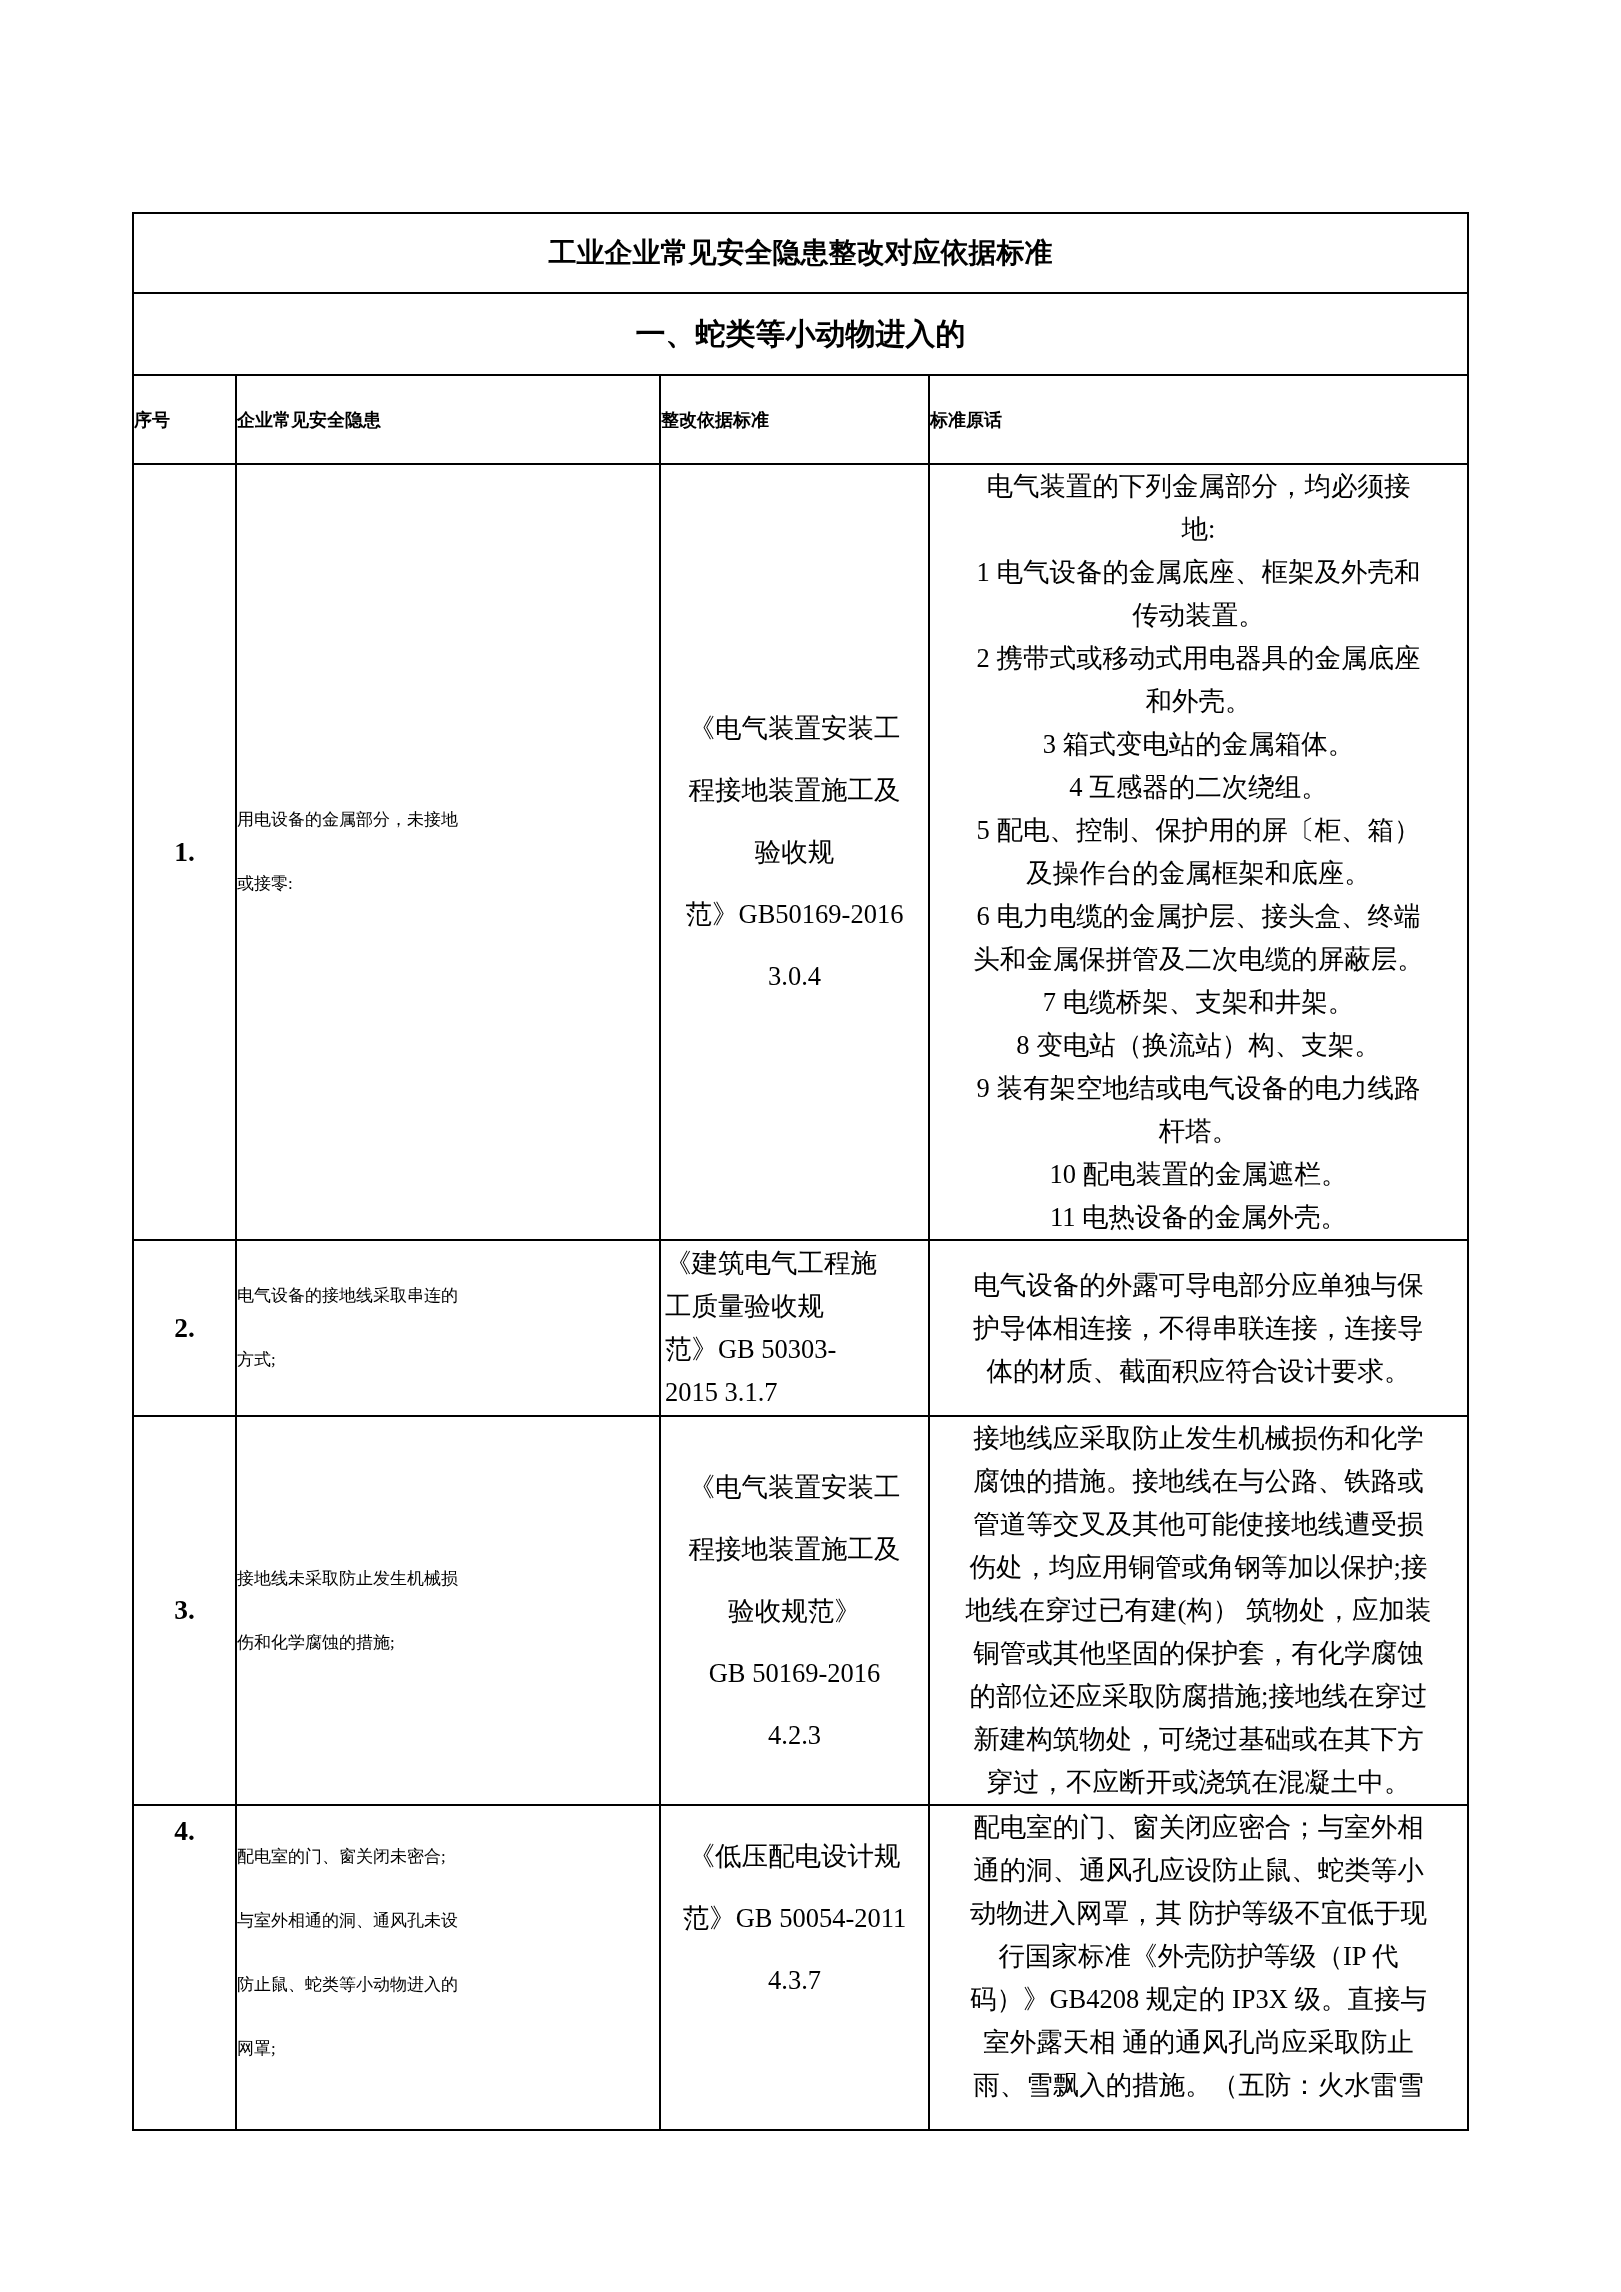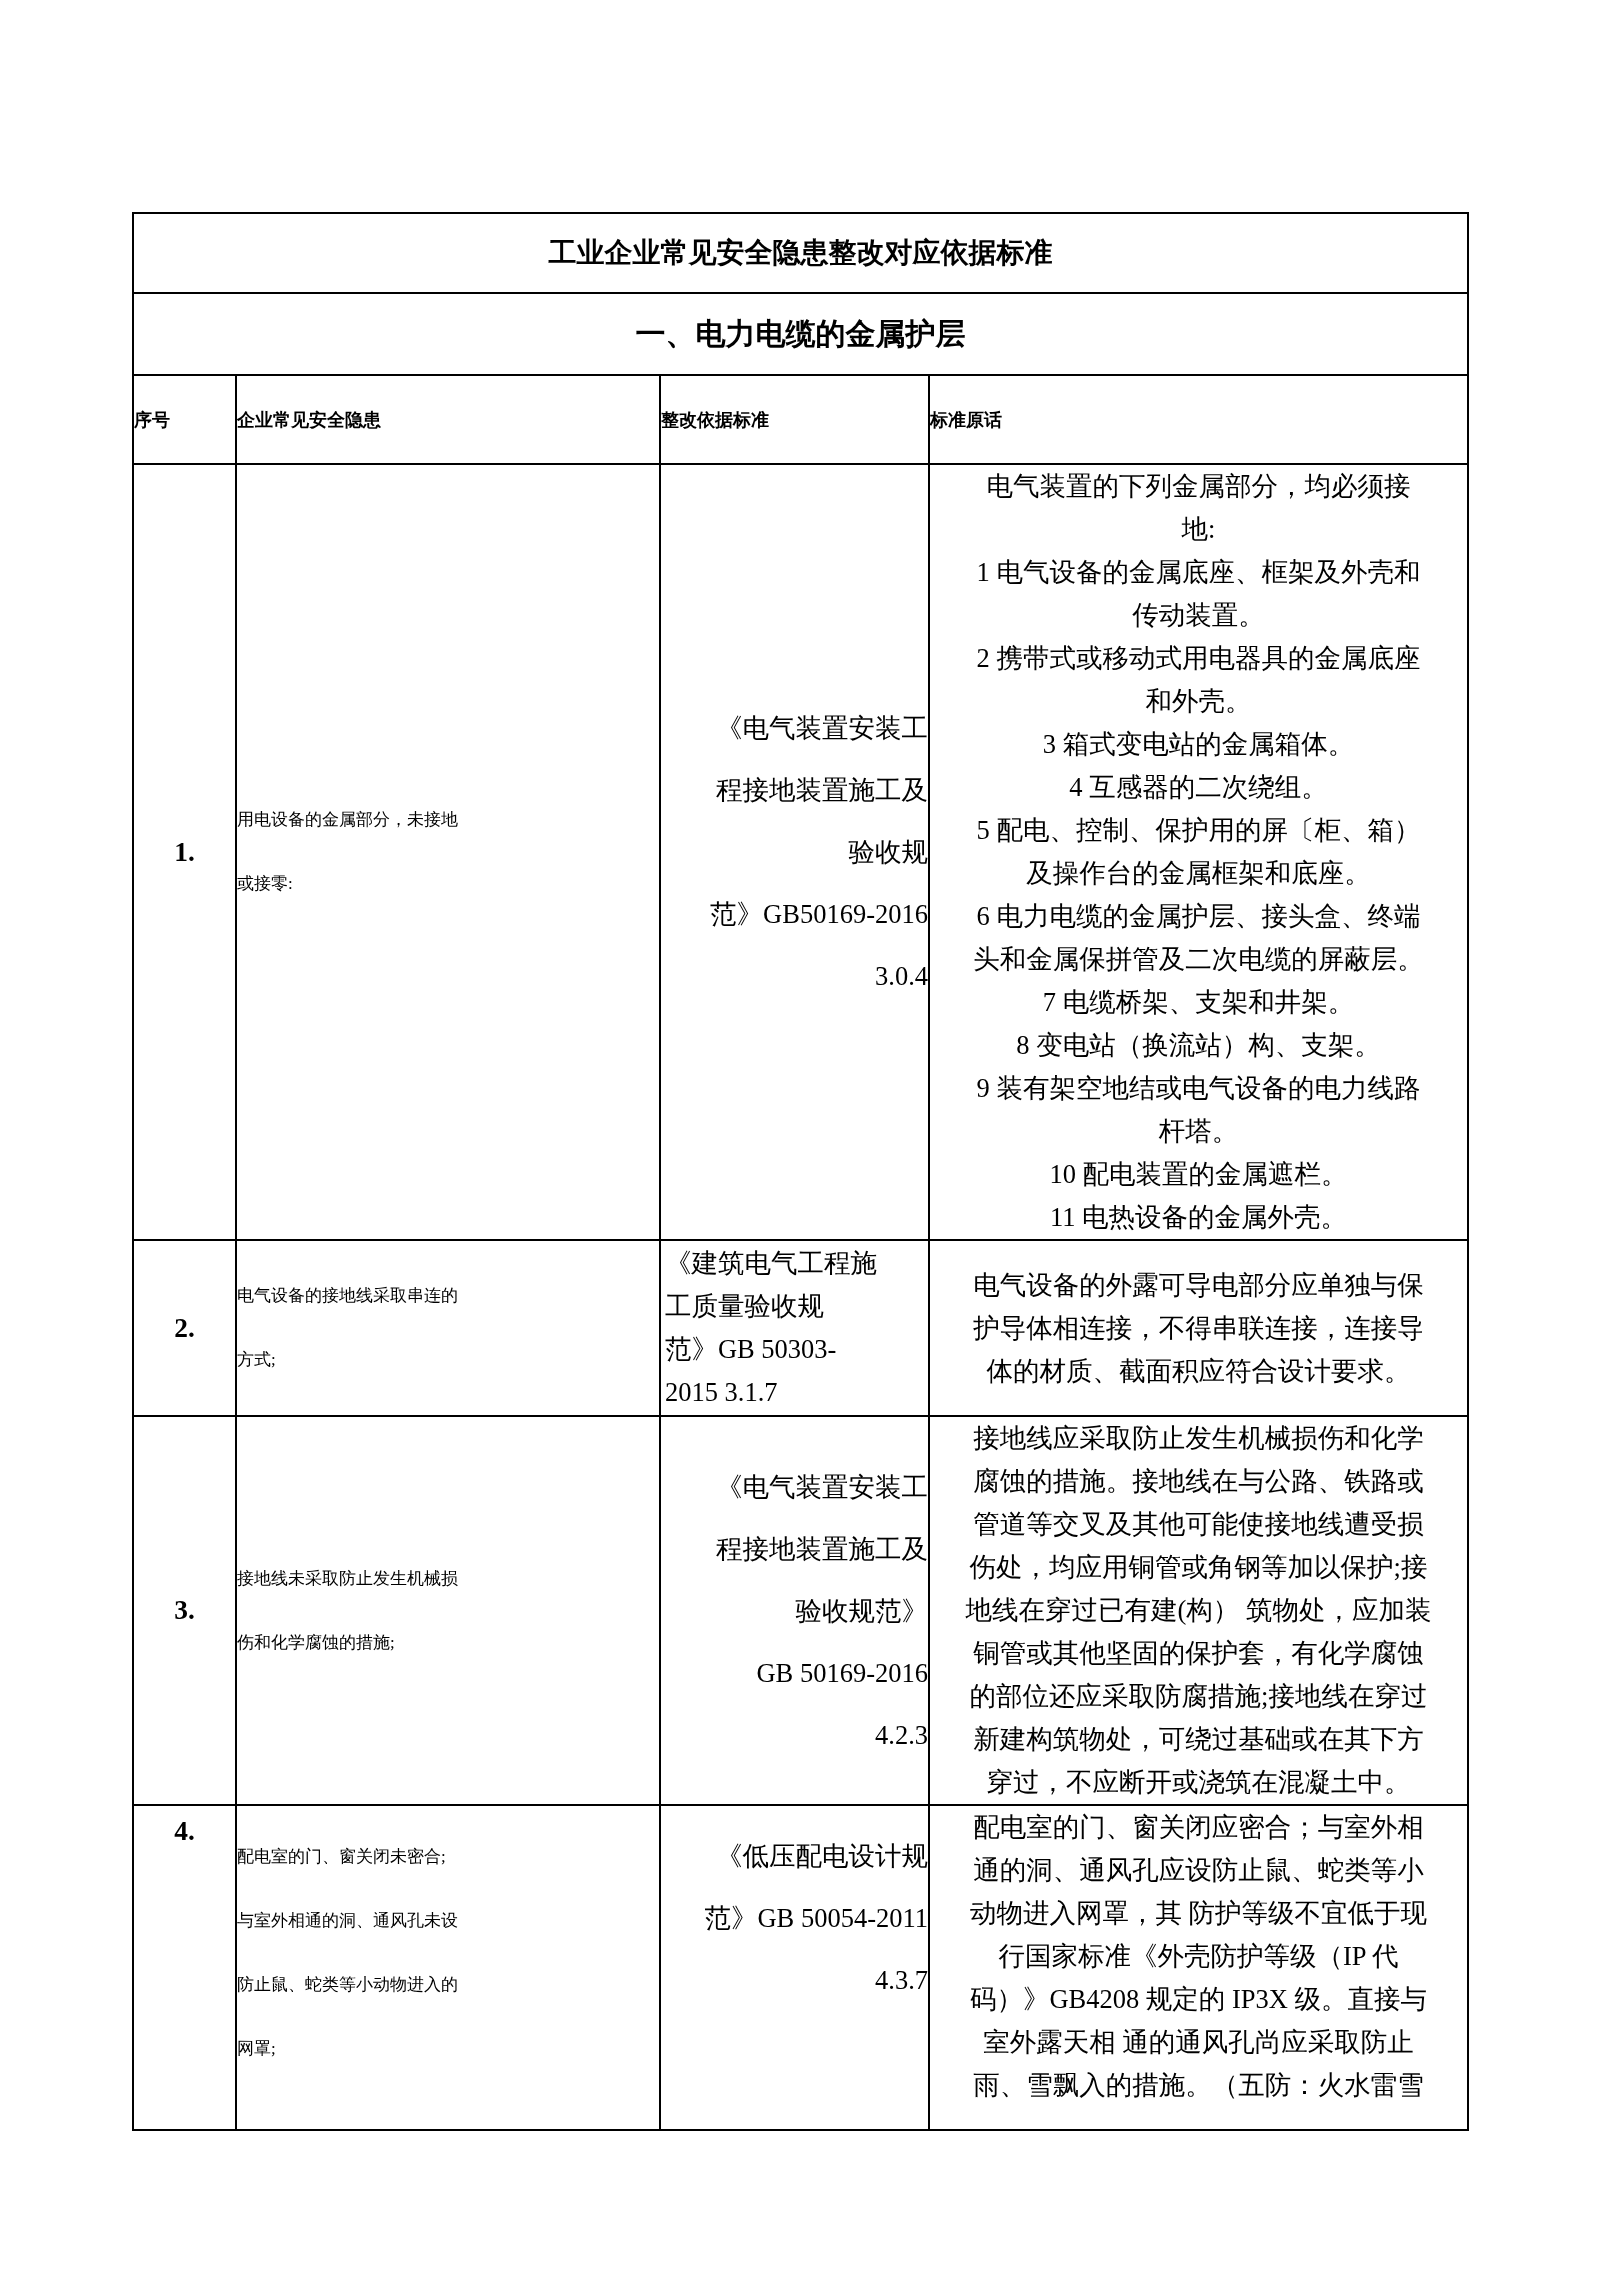--- a/index.html
+++ b/index.html
@@ -66,21 +66,21 @@
     padding:0 9.8px 0 23.5px;
     white-space:pre-line;
     text-align:left;
   }
   .c-basis{
     vertical-align:middle;
     font-size:26.5px;
     line-height:62px;
     padding:0 5.9px 0 11.8px;
     white-space:pre-line;
-    text-align:right;
+    text-align:center;
   }
   .c-quote{
     vertical-align:middle;
     font-size:26.5px;
     line-height:43px;
     padding:2px 7.8px 2px 11.8px;
     white-space:pre-line;
     text-align:center;
   }
   
@@ -111,21 +111,21 @@
       <col style="width:269px">
       <col style="width:539px">
     </colgroup>
 
     <tbody>
         <tr class="r-title">
       <td colspan="4" class="c-title">工业企业常见安全隐患整改对应依据标准</td>
     </tr>
 
     <tr class="r-section">
-      <td colspan="4" class="c-section">一、电力电缆的金属护层</td>
+      <td colspan="4" class="c-section">一、蛇类等小动物进入的</td>
     </tr>
 
     <tr class="r-header">
       <th class="c-head">序号</th>
       <th class="c-head">企业常见安全隐患</th>
       <th class="c-head">整改依据标准</th>
       <th class="c-head">标准原话</th>
     </tr>
 
     <tr class="r-1">

